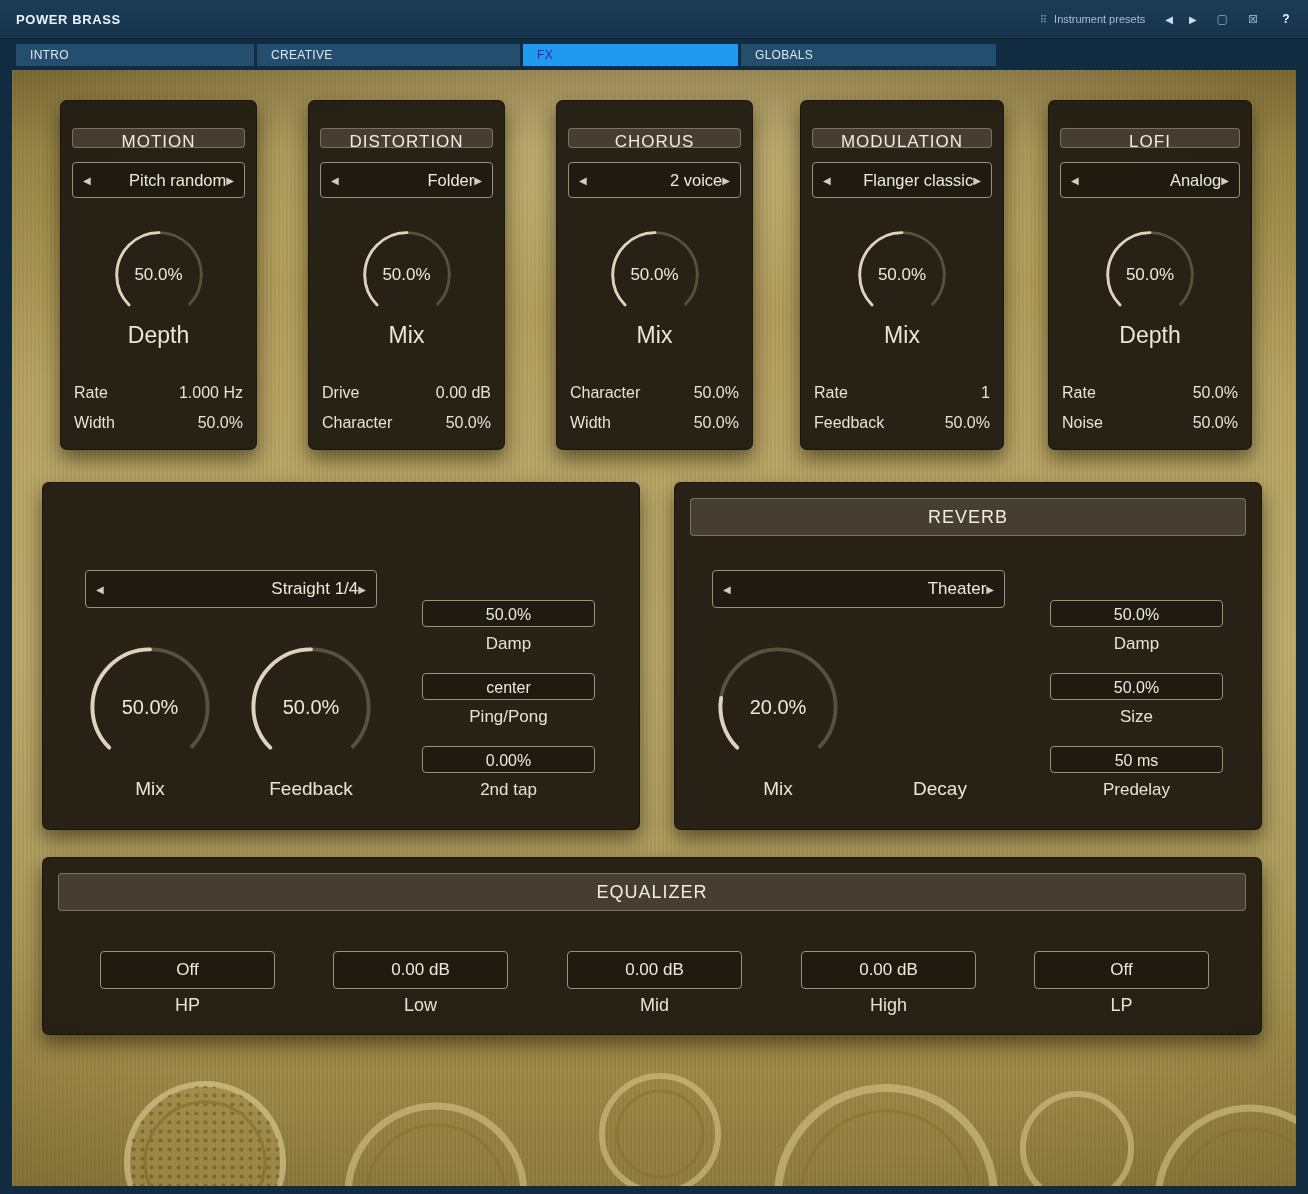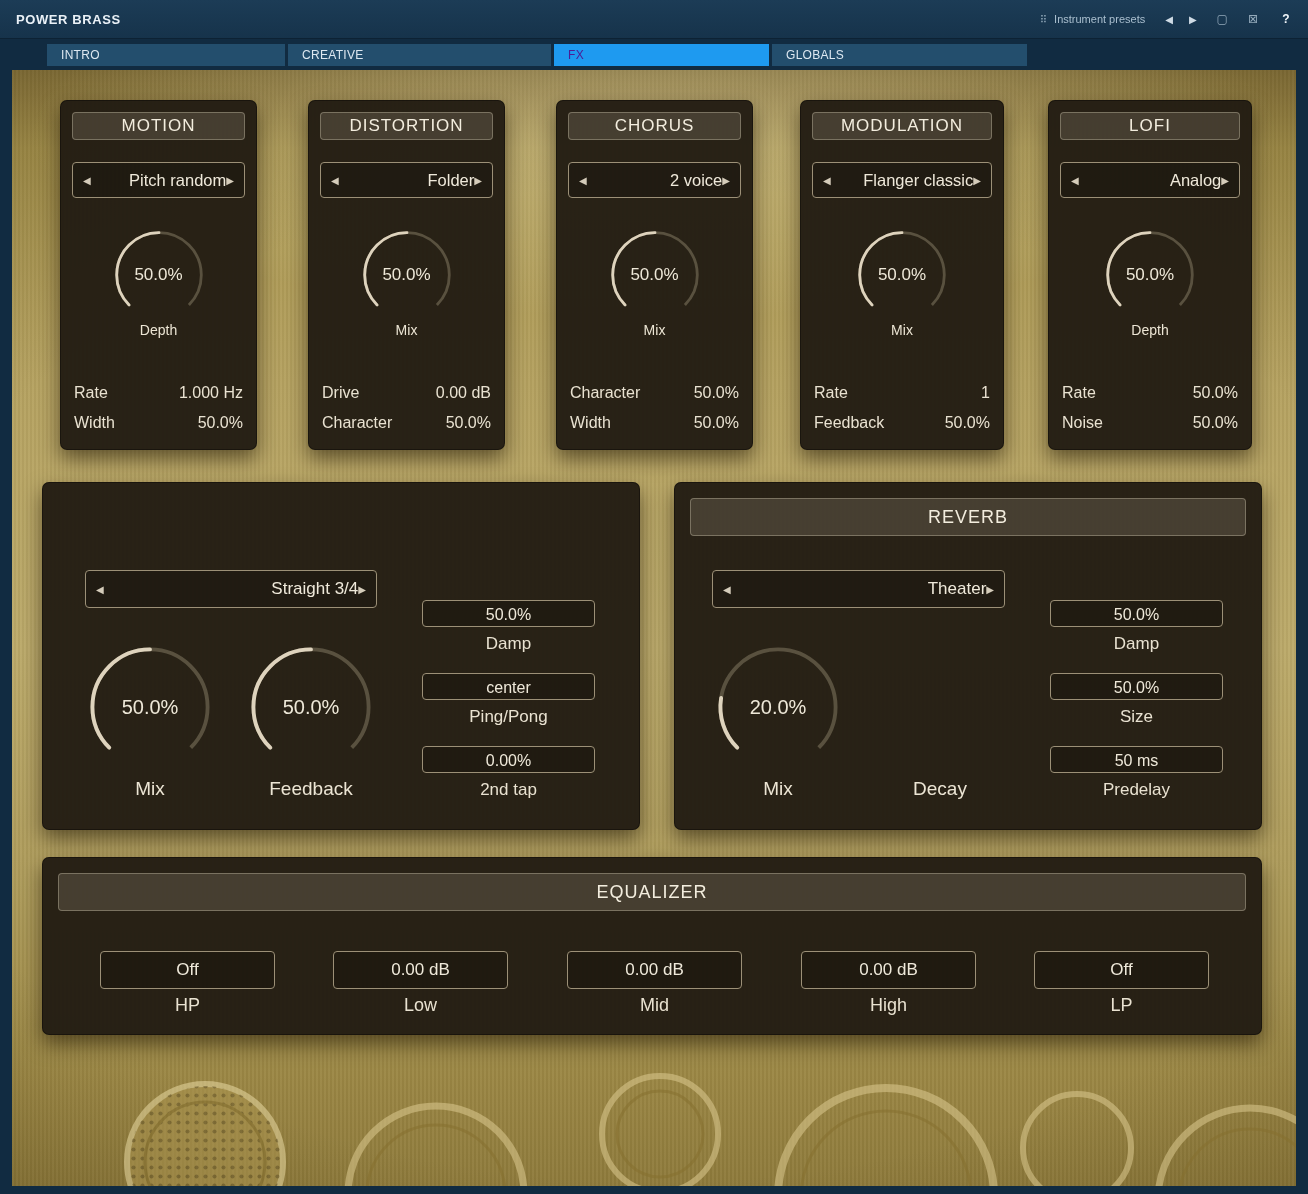--- a/index.html
+++ b/index.html
@@ -10,57 +10,57 @@
   .titlebar{position:absolute;left:0;top:0;right:0;height:38px;background:linear-gradient(180deg,#1c3c56,#16334b);display:flex;align-items:center;border-bottom:1px solid #0d2234;}
   .tb-title{padding-left:16px;font-size:13px;font-weight:700;letter-spacing:.6px;color:#eaf1f7;}
   .tb-right{margin-left:auto;display:flex;align-items:center;gap:20px;padding-right:14px;}
   .tb-presets{display:flex;align-items:center;gap:7px;font-size:11px;color:#aabfcf;cursor:default;}
   .tb-presets .dots{font-size:10px;color:#8fa7b8;}
   .tb-arrows{display:flex;align-items:center;gap:16px;color:#cfdbe5;font-size:10px;}
   .tb-ico{color:#93a9ba;font-size:12px;line-height:1;}
   .tb-help{width:16px;height:16px;border-radius:50%;color:#f2f7fb;font-size:12px;font-weight:700;display:flex;align-items:center;justify-content:center;}
 
   
-  .tabbar{position:absolute;left:16px;top:44px;right:16px;height:37px;display:flex;gap:3px;margin-left:31px;}
+  .tabbar{position:absolute;left:16px;top:44px;right:16px;height:37px;display:flex;gap:3px;}
   .tab{height:22px;line-height:22px;padding-left:14px;font-size:12px;letter-spacing:.3px;color:#dde8f1;background:#234e6d;box-sizing:border-box;cursor:default;}
   .tab.active{background:#1e9af0;color:#4c1d95;}
 
   
   .main{position:absolute;left:12px;top:70px;width:1284px;height:1116px;overflow:hidden;
     background:
       radial-gradient(ellipse 900px 260px at 50% 6%, rgba(255,246,214,.28), rgba(255,246,214,0) 70%),
       radial-gradient(ellipse 1400px 900px at 50% 55%, rgba(0,0,0,0) 55%, rgba(57,42,8,.38) 100%),
       repeating-linear-gradient(90deg, rgba(255,255,255,.035) 0 2px, rgba(0,0,0,.035) 2px 4px),
       linear-gradient(180deg,#8d793f 0%,#a9954e 7%,#b5a260 28%,#bcaa6a 52%,#ae9c5b 72%,#9b8744 90%,#8e7a3b 100%);
   }
   .ornament{position:absolute;left:0;bottom:0;z-index:0;pointer-events:none;}
 
   
   .panel{position:absolute;z-index:1;background:rgba(34,28,19,.96);border-radius:7px;box-shadow:0 9px 20px rgba(25,16,0,.55), inset 0 0 0 1px rgba(0,0,0,.35);}
   .hdr{position:absolute;text-align:center;color:#f3edde;letter-spacing:1px;background:rgba(219,208,182,.17);border:1px solid rgba(231,221,196,.33);border-radius:4px;box-sizing:border-box;cursor:default;}
-  .hdr.sm{left:12px;right:12px;top:12px;height:28px;line-height:26px;font-size:17px;}
+  .hdr.sm{left:12px;right:12px;top:28px;height:20px;line-height:26px;font-size:17px;}
   .hdr.bg{left:16px;right:16px;top:16px;height:38px;line-height:36px;font-size:18px;}
 
   .selector{position:absolute;display:flex;align-items:center;justify-content:space-between;border:1px solid #9c9077;border-radius:4px;background:rgba(0,0,0,.18);color:#efe9da;box-sizing:border-box;padding:0 10px;}
   .selector.sm{left:12px;right:12px;top:62px;height:36px;font-size:16.5px;}
   .selector.bg{height:38px;font-size:17px;}
   .selector .arr{font-size:10px;color:#d5ccba;cursor:pointer;}
   .sel-text{flex:1;text-align:right;}
 
   .knob{position:absolute;}
   .knob svg{position:absolute;inset:0;width:100%;height:100%;}
   .knob-track{fill:none;stroke:#59513f;stroke-width:3;stroke-dasharray:75 25;}
   .knob-fill{fill:none;stroke:#ded3bd;stroke-width:3;stroke-linecap:round;}
   .k-small{width:94px;height:94px;left:50%;margin-left:-47px;top:128px;}
   .k-big{width:128px;height:128px;}
   .knob-val{position:absolute;inset:0;display:flex;align-items:center;justify-content:center;color:#eee8d8;}
   .k-small .knob-val{font-size:17px;}
   .k-big .knob-val{font-size:20px;}
   .knob-label{position:absolute;text-align:center;color:#ece5d4;cursor:default;}
-  .knob-label.sm{left:0;right:0;top:222px;font-size:14px;}
+  .knob-label.sm{left:0;right:0;top:222px;font-size:23px;}
   .knob-label.bg{width:160px;top:296px;font-size:19px;}
 
   .prow{position:absolute;left:0;right:0;height:30px;display:flex;justify-content:space-between;align-items:center;padding:0 14px;font-size:16px;color:#e9e2d1;gap:8px;}
   .prow.r1{top:278px;} .prow.r2{top:308px;}
 
   .fbox{position:absolute;width:173px;height:27px;line-height:27px;text-align:center;border:1px solid #9c9077;border-radius:4px;background:rgba(0,0,0,.2);font-size:16px;color:#efe9da;box-sizing:border-box;}
   .flabel{position:absolute;width:173px;text-align:center;font-size:17px;color:#e9e2d1;height:26px;line-height:26px;cursor:default;}
 
   .eqbox{position:absolute;width:175px;height:38px;line-height:36px;text-align:center;border:1px solid #9c9077;border-radius:4px;background:rgba(0,0,0,.2);font-size:17px;color:#efe9da;box-sizing:border-box;}
   .eqlabel{position:absolute;width:175px;top:138px;text-align:center;font-size:18px;color:#e9e2d1;cursor:default;}
@@ -239,21 +239,21 @@
       </div>
       <div class="prow r2">
         <span>Noise</span>
         <span>50.0%</span>
       </div>
     </section>
 
     <section class="panel" style="left:30px;top:412px;width:598px;height:348px">
       <div class="selector bg" style="left:43px;top:88px;width:292px">
         <span class="arr">◀</span>
-        <span class="sel-text">Straight 3/4</span>
+        <span class="sel-text">Straight 1/4</span>
         <span class="arr">▶</span>
       </div>
       <div class="knob k-big" style="left:44px;top:161px">
         <svg viewBox="0 0 100 100">
           <circle class="knob-track" cx="50" cy="50" r="45" pathLength="100" transform="rotate(135 50 50)"></circle>
           <circle class="knob-fill" cx="50" cy="50" r="45" pathLength="100" transform="rotate(135 50 50)" stroke-dasharray="37.5 62.5"></circle>
         </svg>
         <div class="knob-val">50.0%</div>
       </div>
       <div class="knob-label bg" style="left:28px">Mix</div>

